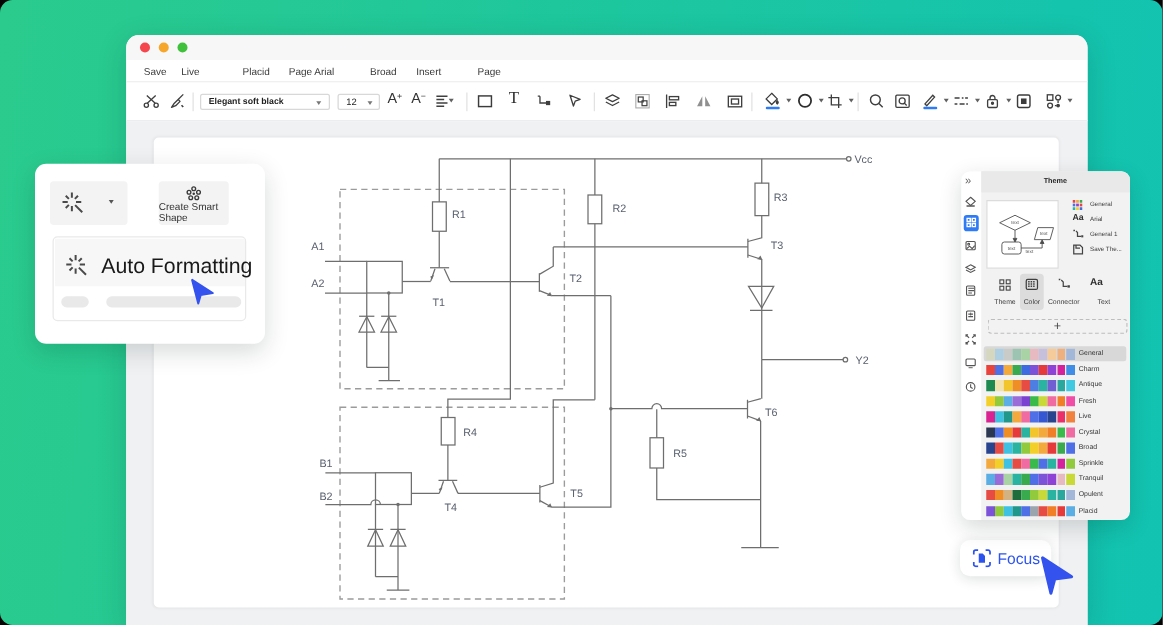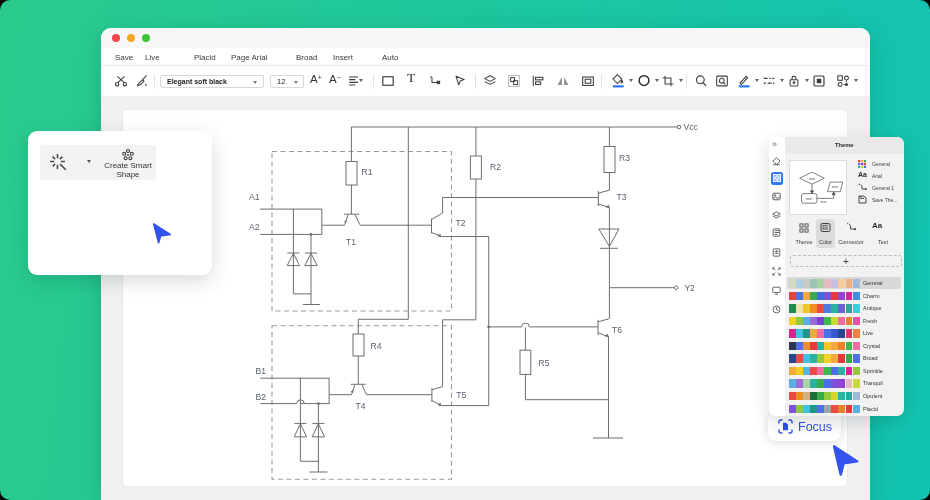--- a/index.html
+++ b/index.html
@@ -23,38 +23,38 @@
 .lbtn{position:absolute;top:14px;height:35px;background:#f3f3f4;border-radius:3px;}
 .lbox{position:absolute;left:14px;top:58px;width:155px;height:68px;border:1px solid #e9e9e9;border-radius:4px;background:#fff;}
 .pill{position:absolute;background:#e9e9ea;border-radius:5px;height:9px;}
 .theme{position:absolute;left:769px;top:137px;width:135px;height:279px;background:#f2f2f2;border-radius:7px;box-shadow:0 6px 18px rgba(0,30,25,.16);}
 .tside{position:absolute;left:0;top:0;width:15.5px;height:100%;background:#fff;border-radius:7px 0 0 7px;}
 .thead{position:absolute;left:15.5px;top:0;width:119.5px;height:17px;background:#e9e9e9;border-radius:0 7px 0 0;
   font-size:5.8px;font-weight:bold;color:#2a2a2a;text-align:center;line-height:17px;}
 .prow{position:absolute;left:19.7px;height:12.5px;width:112px;}
 .sw{float:left;width:6.85px;height:8.4px;margin:2px .28px 0 0;}
 .plabel{position:absolute;left:74.3px;top:0;font-size:5.5px;color:#333;line-height:12.5px;white-space:nowrap;}
-.focusbtn{position:absolute;left:768px;top:412px;width:73px;height:29px;background:#fff;border-radius:8px;
+.focusbtn{position:absolute;left:768px;top:432px;width:73px;height:29px;background:#fff;border-radius:8px;
   box-shadow:0 2px 10px rgba(0,30,25,.14);color:#2c53ee;font-size:12.5px;}
 </style></head><body>
 <div class="stage">
   <div class="win">
     <div class="titlebar">
       <div class="dot" style="left:11px;background:#f5454d"></div>
       <div class="dot" style="left:26px;background:#f7a62c"></div>
       <div class="dot" style="left:41px;background:#3fc13c"></div>
     </div>
     <div class="menubar">
       <span style="left:14px">Save</span>
       <span style="left:44px">Live</span>
       <span style="left:93px">Placid</span>
       <span style="left:130px">Page Arial</span>
       <span style="left:195px">Broad</span>
       <span style="left:232px">Insert</span>
-      <span style="left:281px">Auto</span>
+      <span style="left:281px">Page</span>
     </div>
     <div class="toolbar" id="toolbar">
       <svg class="tb" style="left:11.5px;top:7px" width="16" height="16" viewBox="0 0 18 18" fill="none" stroke="#3f3f3f" stroke-width="1.2">
           <path d="M5.4 10.8 L13 3.8 M12.6 10.8 L5 3.8"></path>
           <circle cx="4.6" cy="12.6" r="1.9"></circle>
           <circle cx="13.4" cy="12.6" r="1.9"></circle>
         </svg>
       <svg class="tb" style="left:33px;top:7px" width="16" height="16" viewBox="0 0 18 18" fill="none" stroke="#3f3f3f" stroke-width="1.2" stroke-linejoin="round">
           <path d="M14.2 2.8 L9.6 7.4"></path>
           <path d="M9.6 7.4 L11.3 9.1 L7.4 13 L3.6 14.4 L5.7 11.3 Z"></path>
@@ -272,30 +272,39 @@
       <text x="255.5" y="399.9">B2</text>
     </g>
   </svg>
   <div class="leftcard" id="leftcard">
     <div class="lbtn" style="left:12px;width:62px">
       <svg style="position:absolute;left:8px;top:6.5px" width="22" height="22" viewBox="0 0 22 22" fill="none" stroke="#4a4a4a" stroke-width="1.6">
         <path d="M9.5 2 V6.2 M14.4 4.6 L11.9 7.1 M17 9.5 H12.8 M12.1 12.1 L17.8 17.8 M9.5 17 V12.8 M4.6 14.4 L7.1 11.9 M2 9.5 H6.2 M4.6 4.6 L7.1 7.1"></path>
         </svg>
       <span class="caret" style="position:absolute;left:47px;top:15px;border-top-color:#555"></span>
     </div>
-    <div class="lbtn" style="left:72px;width:56px;text-align:center;font-size:8px;color:#333">
+    <div class="lbtn" style="left:99px;width:56px;font-size:8px;color:#333">
       <svg style="position:absolute;left:21px;top:3px" width="14" height="14" viewBox="0 0 14 14" fill="none" stroke="#3a3a3a" stroke-width="1.1">
         <circle cx="7" cy="3" r="1.5"></circle>
           <circle cx="3.2" cy="5.8" r="1.5"></circle>
           <circle cx="10.8" cy="5.8" r="1.5"></circle>
           <circle cx="4.6" cy="10.2" r="1.5"></circle>
           <circle cx="9.4" cy="10.2" r="1.5"></circle>
           <circle cx="7" cy="7" r="1" fill="#3a3a3a" stroke="none"></circle>
         </svg>
       <div style="position:absolute;left:0;top:17px;width:100%;line-height:8.5px">Create Smart<br>Shape</div>
+    </div>
+    <div class="lbox">
+      <div style="position:absolute;left:1px;top:1px;width:152px;height:38px;background:#f7f7f8"></div>
+      <svg style="position:absolute;left:8px;top:12px" width="22" height="22" viewBox="0 0 22 22" fill="none" stroke="#4a4a4a" stroke-width="1.6">
+        <path d="M9.5 2 V6.2 M14.4 4.6 L11.9 7.1 M17 9.5 H12.8 M12.1 12.1 L17.8 17.8 M9.5 17 V12.8 M4.6 14.4 L7.1 11.9 M2 9.5 H6.2 M4.6 4.6 L7.1 7.1"></path>
+        </svg>
+      <div style="position:absolute;left:38px;top:12.5px;font-size:17px;color:#191919;white-space:nowrap">Auto Formatting</div>
+      <div class="pill" style="left:6px;top:47px;width:22px"></div>
+      <div class="pill" style="left:42px;top:47px;width:108px"></div>
     </div>
     <svg style="position:absolute;left:122px;top:90px" width="22" height="23" viewBox="0 0 22 23">
       <polygon points="3.7,2.9 20.2,13.5 10.6,15 8.6,21.8" fill="#3453ee" stroke="#3453ee" stroke-width="1.6" stroke-linejoin="round"></polygon>
       </svg>
   </div>
   <div class="focusbtn" id="focusbtn">
     <svg style="position:absolute;left:10px;top:7px" width="15" height="15" viewBox="0 0 15 15" fill="none" stroke="#2c53ee" stroke-width="1.4">
       <path d="M1 4.5 V2.5 a1.5 1.5 0 0 1 1.5 -1.5 H4.5 M10.5 1 H12.5 a1.5 1.5 0 0 1 1.5 1.5 V4.5 M14 10.5 V12.5 a1.5 1.5 0 0 1 -1.5 1.5 H10.5 M4.5 14 H2.5 a1.5 1.5 0 0 1 -1.5 -1.5 V10.5"></path>
       <path d="M5 3.8 h3.2 l1.8 2 v5.4 h-5 Z" fill="#2c53ee" stroke="none"></path>
       </svg>

